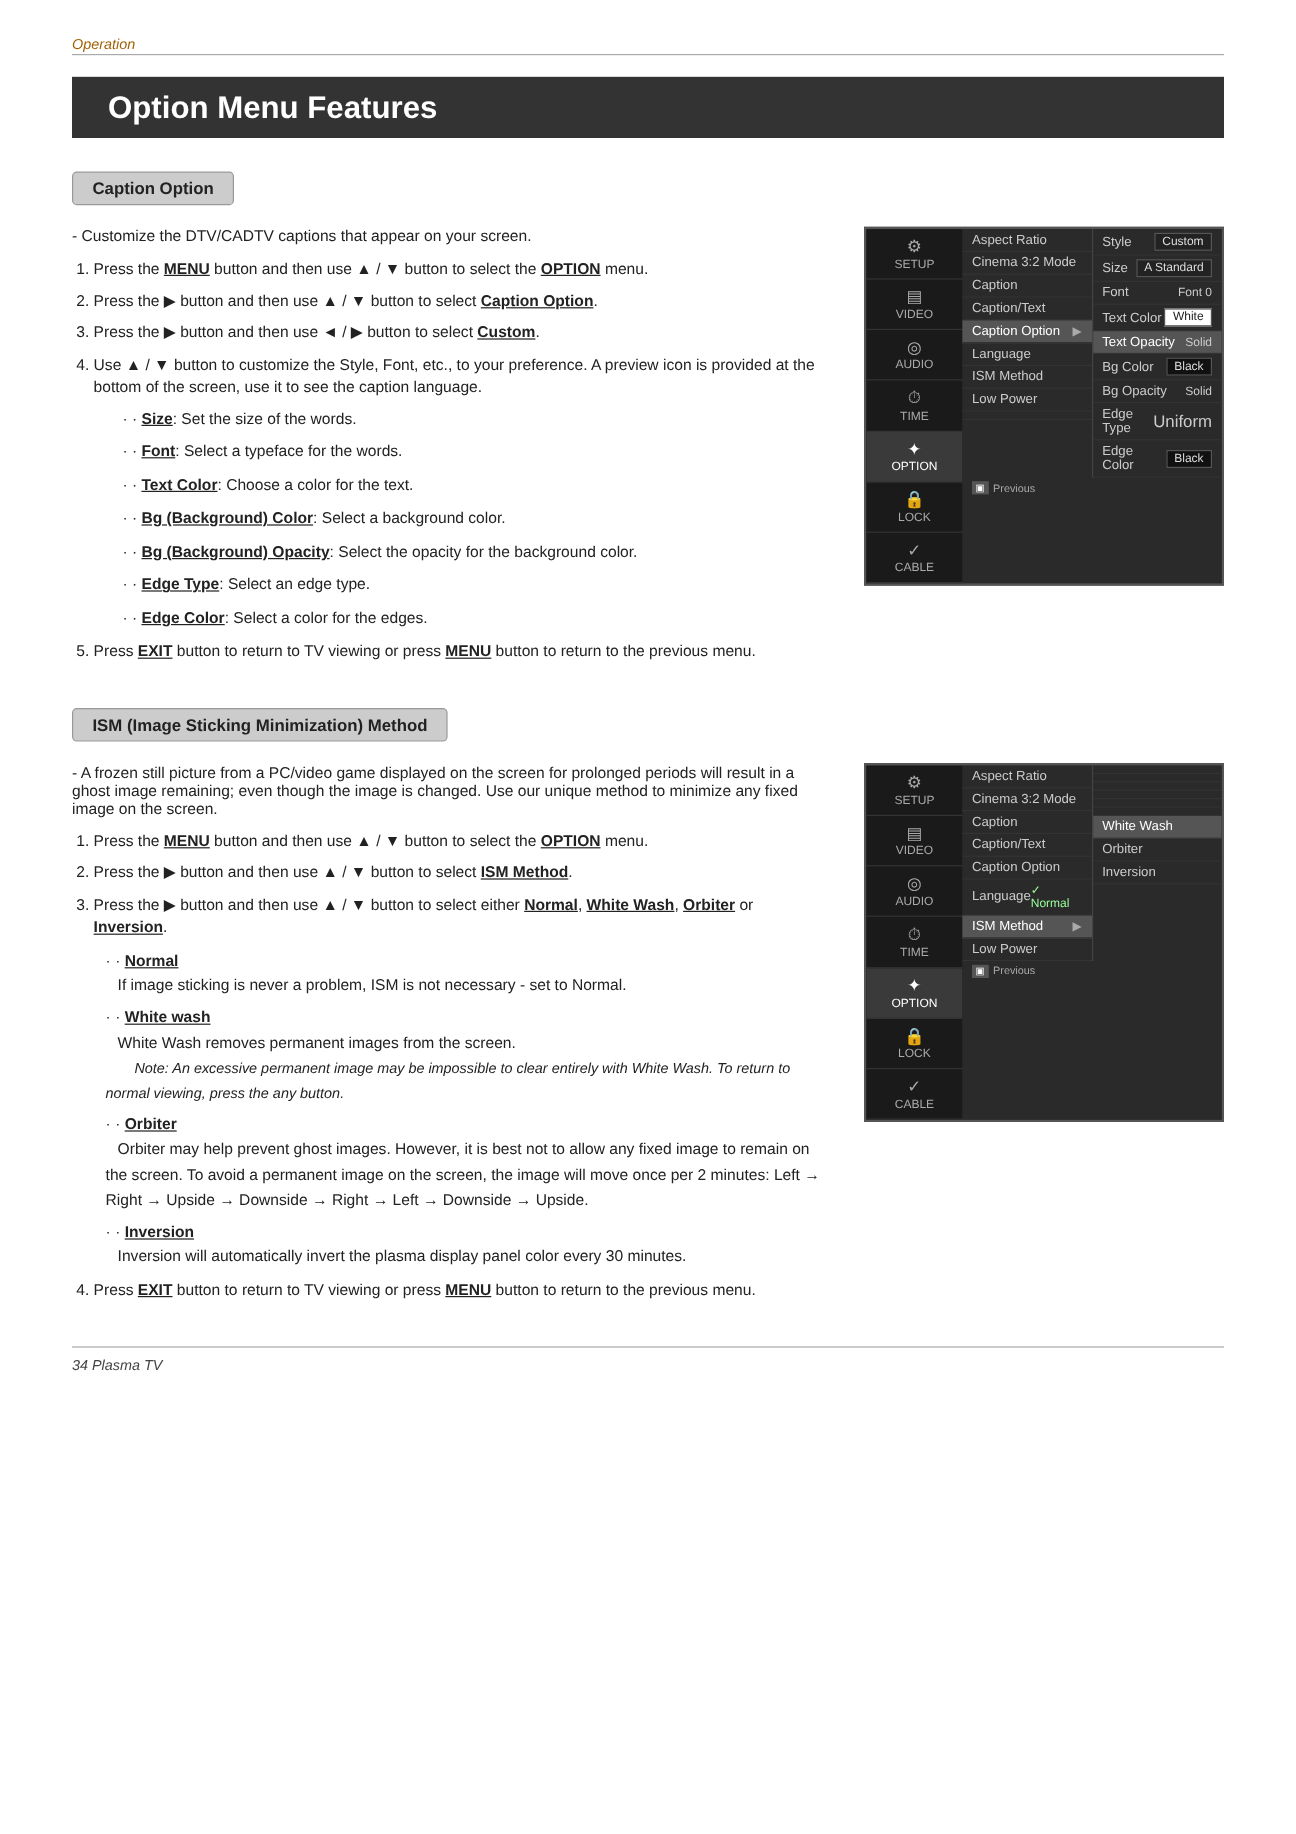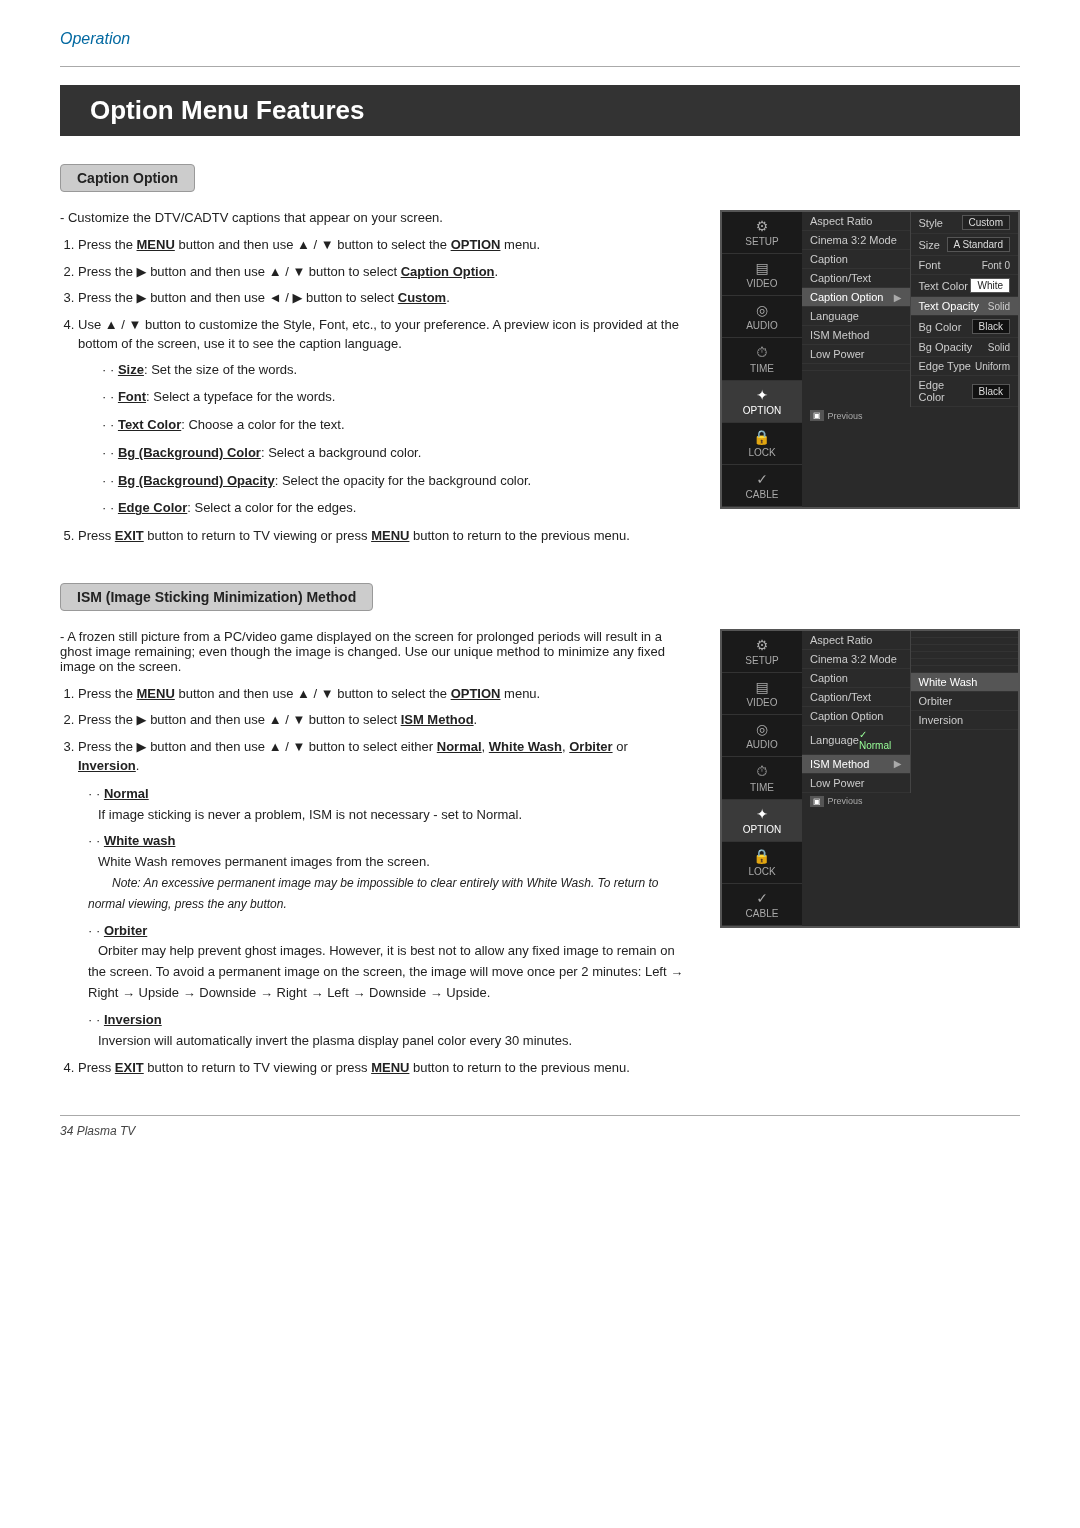--- a/index.html
+++ b/index.html
@@ -13,23 +13,23 @@
       padding: 0;
     }
     .page {
       width: 1080px;
       min-height: 1528px;
       padding: 30px 60px 40px 60px;
       position: relative;
     }
     .operation-label {
       font-style: italic;
-      font-size: 16px;
-      color: #0369a1;
-      margin-bottom: 18px;
+      font-size: 12px;
+      color: #a16207;
+      margin-bottom: 1px;
     }
     .top-divider {
       border: none;
       border-top: 1px solid #aaa;
       margin-bottom: 18px;
     }
     .title-bar {
       background: #333;
       color: #fff;
       font-size: 26px;
@@ -211,20 +211,21 @@
             <li>Press the <b>MENU</b> button and then use ▲ / ▼ button to select the <b>OPTION</b> menu.</li>
             <li>Press the ▶ button and then use ▲ / ▼ button to select <b>Caption Option</b>.</li>
             <li>Press the ▶ button and then use ◄ / ▶ button to select <b>Custom</b>.</li>
             <li>Use ▲ / ▼ button to customize the Style, Font, etc., to your preference. A preview icon is provided at the bottom of the screen, use it to see the caption language.
               <ul>
                 <li>· <b>Size</b>: Set the size of the words.</li>
                 <li>· <b>Font</b>: Select a typeface for the words.</li>
                 <li>· <b>Text Color</b>: Choose a color for the text.</li>
                 <li>· <b>Bg (Background) Color</b>: Select a background color.</li>
                 <li>· <b>Bg (Background) Opacity</b>: Select the opacity for the background color.</li>
+                <li>· <b>Edge Type</b>: Select an edge type.</li>
                 <li>· <b>Edge Color</b>: Select a color for the edges.</li>
               </ul>
             </li>
             <li>Press <b>EXIT</b> button to return to TV viewing or press <b>MENU</b> button to return to the previous menu.</li>
           </ol>
         </div>
       </div>
 
       <div class="menu-col">
         <div class="menu-box">
@@ -317,21 +318,21 @@
                   <div class="menu-right-row">
                     <span class="row-label">Bg Color</span>
                     <span class="val-badge black-bg">Black</span>
                   </div>
                   <div class="menu-right-row">
                     <span class="row-label">Bg Opacity</span>
                     <span style="font-size:10px;color:#ccc;">Solid</span>
                   </div>
                   <div class="menu-right-row">
                     <span class="row-label">Edge Type</span>
-                    <span style="font-size:10px;color:#ccc;text-align:right;">Uniform</span>
+                    <span style="font-size:14px;color:#ccc;text-align:right;">Uniform</span>
                   </div>
                   <div class="menu-right-row">
                     <span class="row-label">Edge Color</span>
                     <span class="val-badge black-bg">Black</span>
                   </div>
                 </div>
               </div>
               <div class="menu-prev">
                 <span class="menu-prev-icon">▣</span>
                 <span>Previous</span>

